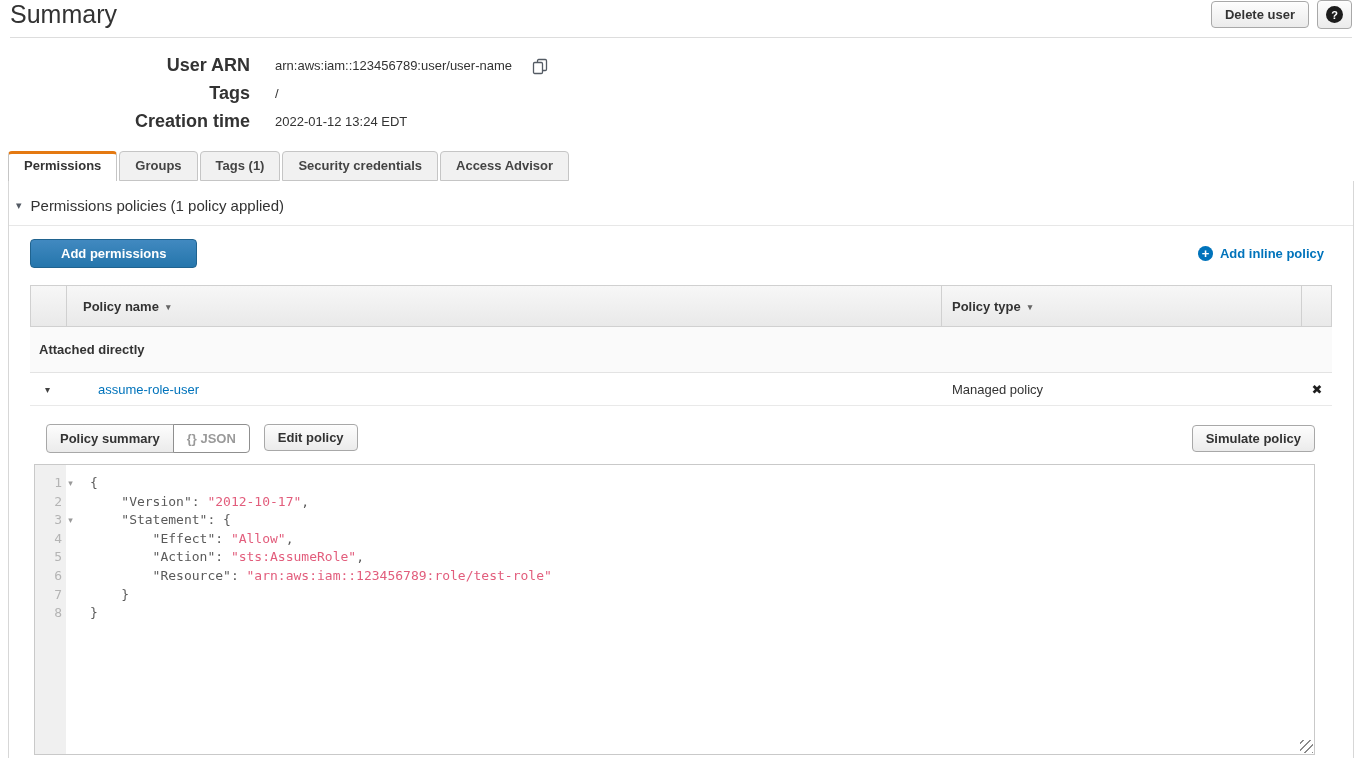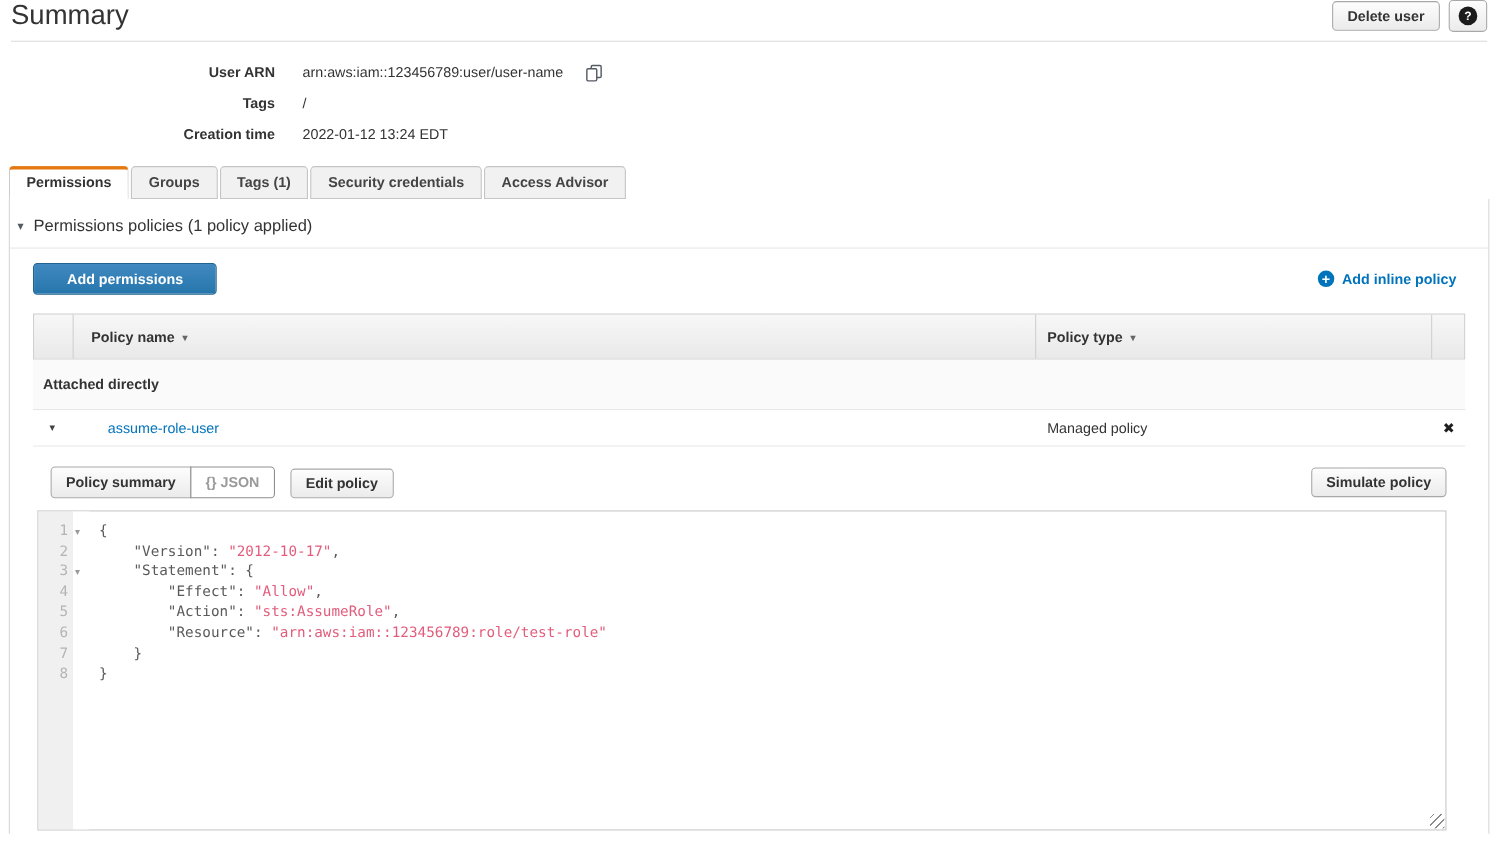--- a/index.html
+++ b/index.html
@@ -15,21 +15,21 @@
          padding:5px 13px; font-size:13px; font-weight:bold; color:#333; cursor:pointer;
          box-shadow:0 1px 0 rgba(255,255,255,.6) inset; white-space:nowrap; }
   .btn-help { padding:5px 8px; }
   .help-circle { width:17px; height:17px; background:#1c1c1c; border-radius:50%; color:#fff;
                  font-size:11px; font-weight:bold; display:flex; align-items:center; justify-content:center; }
   .hr1 { border:none; border-top:1px solid #ddd; margin:8px 10px 0 10px; }
 
   
   .fields { margin-top:13px; }
   .field-row { display:flex; align-items:center; height:28px; }
-  .field-label { width:250px; text-align:right; font-size:13px; font-weight:bold; color:#333; }
+  .field-label { width:250px; text-align:right; font-size:18px; font-weight:bold; color:#333; }
   .field-value { margin-left:25px; font-size:13px; color:#333; display:flex; align-items:center; gap:20px; }
   .copy-btn { cursor:pointer; display:inline-flex; margin-top:2px; }
 
   
   .tabs { display:flex; gap:2px; margin:16px 0 0 8px; align-items:flex-end; }
   .tab { background:#f1f1f1; border:1px solid #c5c5c5; border-radius:4px 4px 0 0;
          padding:6px 15px 7px; font-size:13px; font-weight:bold; color:#444; cursor:pointer; }
   .tab.active { background:#fff; border-top:3px solid #e47911; border-bottom:none;
                 padding:4px 15px 8px; color:#333; position:relative; }
 
@@ -65,21 +65,21 @@
   .td { display:flex; align-items:center; font-size:13px; color:#333; }
   .exp-caret { width:35px; justify-content:center; color:#424242; font-size:10px; cursor:pointer; }
   .td-name { flex:1; padding-left:33px; }
   .policy-link { color:#0073bb; cursor:pointer; text-decoration:none; }
   .td-type { width:360px; padding-left:10px; }
   .td-act { width:30px; justify-content:center; }
   .close-x { color:#1e1e1e; font-size:13px; cursor:pointer; line-height:1; }
 
   
   .detail-btnrow { display:flex; justify-content:space-between; align-items:center; margin:18px 17px 0 16px; }
-  .detail-left { display:flex; align-items:flex-end; }
+  .detail-left { display:flex; align-items:flex-start; }
   .seg-group { display:inline-flex; }
   .seg { padding:6px 13px; font-size:13px; font-weight:bold; cursor:pointer; }
   .seg-first { background:linear-gradient(#fdfdfd,#ebebeb); border:1px solid #a8a8a8; border-radius:4px 0 0 4px; color:#333; }
   .seg-selected { background:#fff; border:1px solid #8f8f8f; border-radius:0 4px 4px 0; color:#9a9a9a;
                   margin-left:-1px; position:relative; }
   .ml14 { margin-left:14px; }
 
   .editor { margin:11px 17px 0 4px; height:291px; border:1px solid #c9c9c9; background:#fff;
             display:flex; position:relative; font-family:"DejaVu Sans Mono", monospace; font-size:13px; line-height:18.6px; }
   .gutter { width:46px; background:linear-gradient(to right, #f0f0f0 0 31px, #ffffff 31px); padding-top:9px; flex:none; }

